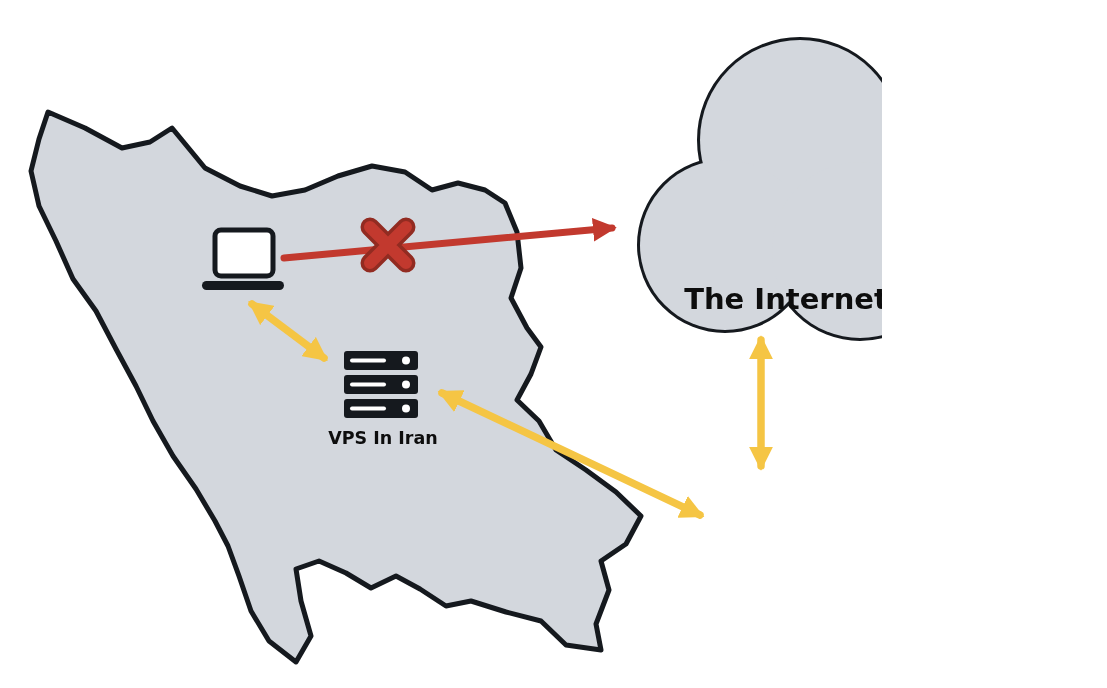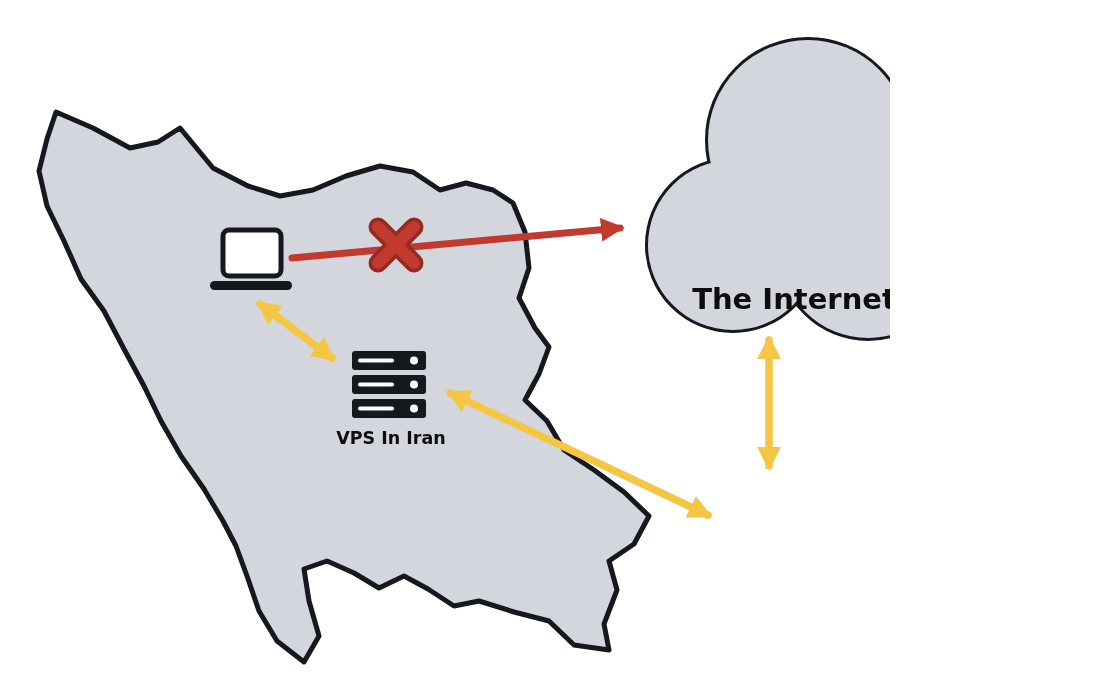--- a/index.html
+++ b/index.html
@@ -8,21 +8,20 @@
     --outline:#15191e;
     --blocked_red:#c2392e;
     --allowed_yellow:#f5c544;
     --label_text:#0d0d0d;
   }
   html,body{margin:0;padding:0;background:var(--background);}
   .stage{
     width:882px;height:688px;position:relative;overflow:hidden;
     background:var(--background);
     font-family:"DejaVu Sans","Liberation Sans",sans-serif;
-    margin-left:8px;
   }
   svg{display:block;}
   .map{
     fill:var(--map_fill);
     stroke:var(--outline);
     stroke-width:5;
     stroke-linejoin:round;
   }
   .cloud-stroke circle{fill:var(--map_fill);stroke:var(--outline);stroke-width:6;}
   .cloud-fill circle{fill:var(--map_fill);}

